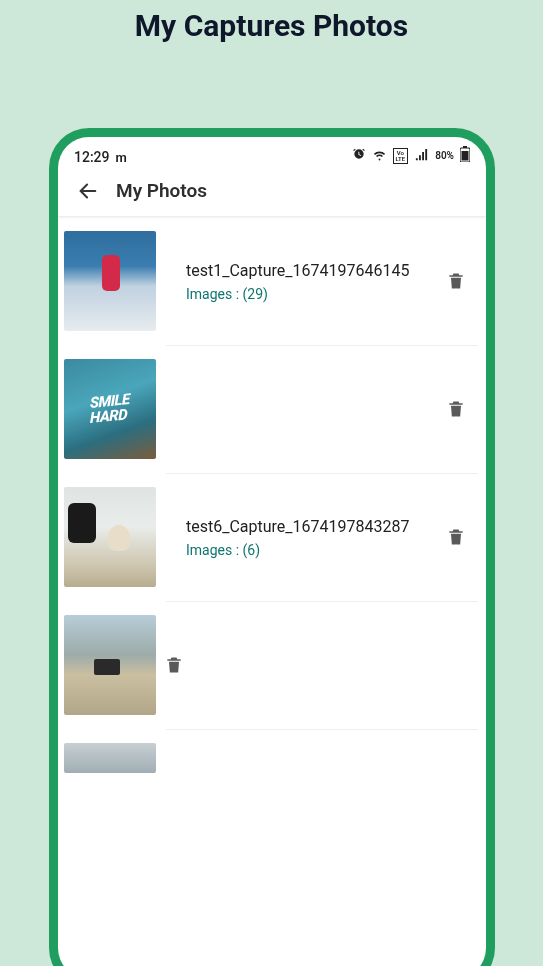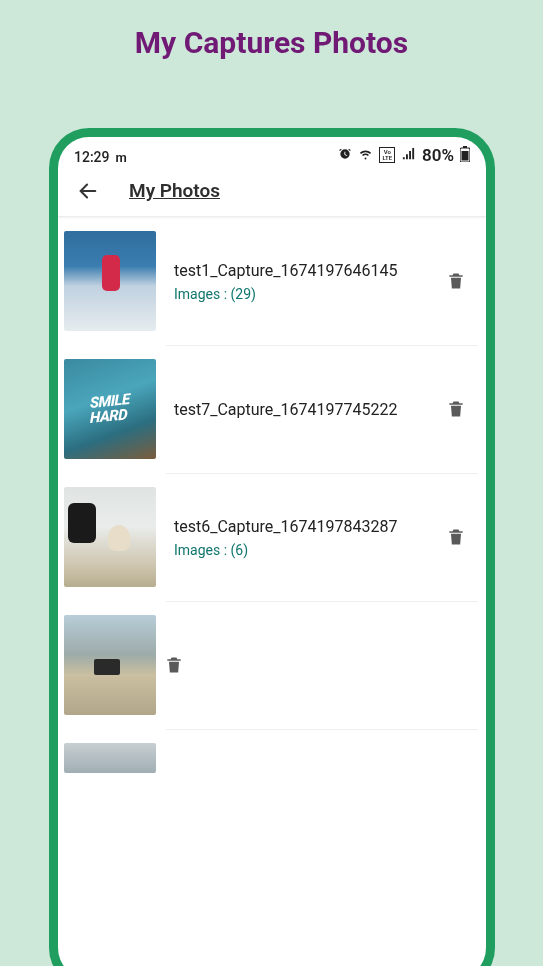--- a/index.html
+++ b/index.html
@@ -8,22 +8,22 @@
     height: 966px;
     background: #cde7d8;
     font-family: -apple-system, BlinkMacSystemFont, "Segoe UI", Roboto, sans-serif;
     overflow: hidden;
     position: relative;
   }
   .page-title {
     text-align: center;
     font-size: 30px;
     font-weight: 700;
-    color: #701a75;
-    padding: 25px 0 20px;
+    color: #0f172a;
+    padding: 8px 0 20px;
   }
   .phone-frame {
     position: absolute;
     left: 49px;
     top: 128px;
     width: 446px;
     height: 860px;
     background: #1f9e5f;
     border-radius: 40px;
     padding: 9px;
@@ -42,43 +42,42 @@
     display: flex;
     align-items: flex-end;
     padding: 2px 16px 0;
     font-size: 14px;
     color: #222;
   }
   .statusbar .time { font-weight: 500; }
   .statusbar .m { margin-left: 6px; font-weight: 600; font-size: 13px; }
   .statusbar .spacer { flex: 1; }
   .statusbar .right { display: flex; align-items: center; gap: 6px; font-size: 12px; font-weight: 600; }
-  .statusbar .battery-pct { font-size: 17px; }
+  .statusbar .battery-pct { font-size: 10px; }
   .appbar {
     height: 52px;
     display: flex;
     align-items: center;
     padding: 0 10px;
     border-bottom: 1px solid #eee;
     box-shadow: 0 1px 2px rgba(0,0,0,0.06);
   }
   .back-btn {
     width: 40px;
     height: 40px;
     display: flex;
     align-items: center;
     justify-content: center;
     cursor: pointer;
   }
   .appbar-title {
     font-size: 19px;
     font-weight: 600;
     color: #2e2e2e;
-    margin-left: 21px;
-    text-decoration: underline;
+    margin-left: 8px;
   }
   .list {
     flex: 1;
     overflow: hidden;
   }
   .list-item {
     display: flex;
     align-items: center;
     padding: 14px 12px 14px 6px;
     position: relative;
@@ -95,21 +94,21 @@
   .thumb {
     width: 92px;
     height: 100px;
     flex: 0 0 92px;
     border-radius: 2px;
     position: relative;
     overflow: hidden;
   }
   .item-content {
     flex: 1;
-    margin-left: 18px;
+    margin-left: 30px;
     min-width: 0;
   }
   .item-title {
     font-size: 16px;
     color: #222;
     font-weight: 400;
     white-space: nowrap;
     overflow: hidden;
     text-overflow: ellipsis;
   }
@@ -207,21 +206,20 @@
               <path d="M9 3h6l1 2h4v2H4V5h4zM6 8h12l-1 13H7z"></path>
             </svg>
         </div>
       </div>
 
       <div class="list-item">
         <div class="thumb thumb-1">
             <div class="thumb-1-text">SMILE<br>HARD</div>
           </div>
         <div class="item-content">
-          <div class="item-title">test7_Capture_1674197745222</div>
         </div>
         <div class="delete-btn">
           <svg width="20" height="22" viewBox="0 0 24 24" fill="#5a5a5a">
               <path d="M9 3h6l1 2h4v2H4V5h4zM6 8h12l-1 13H7z"></path>
             </svg>
         </div>
       </div>
 
       <div class="list-item">
         <div class="thumb thumb-2"></div>

